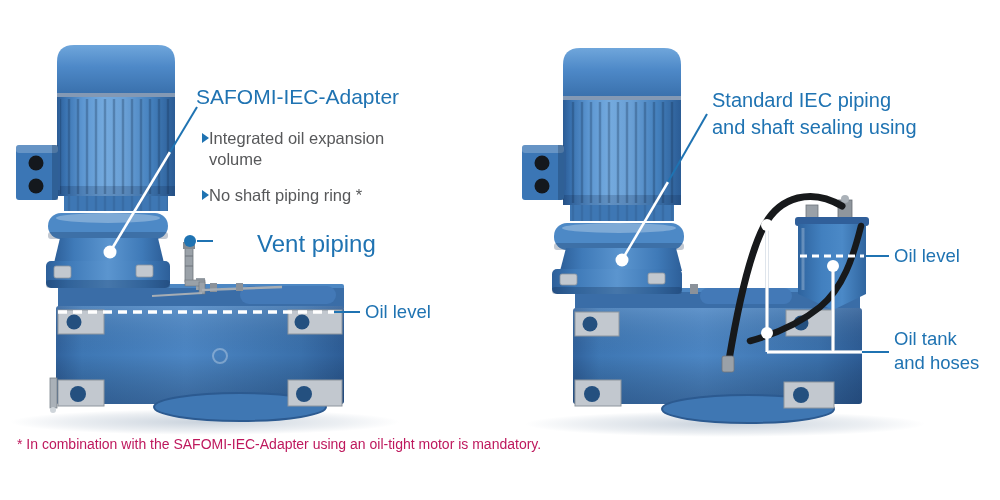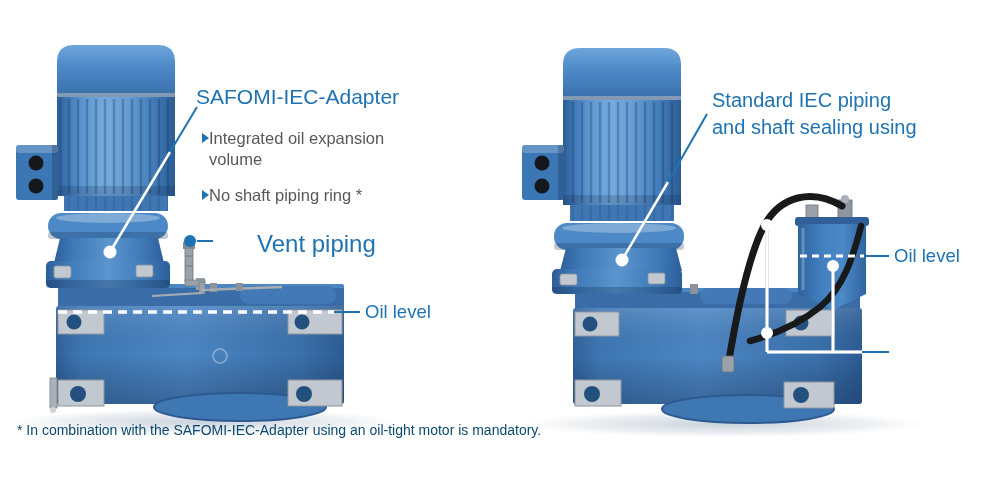--- a/index.html
+++ b/index.html
@@ -12,21 +12,21 @@
   .heading-left{left:196px;top:85px;font-size:21px;}
   .heading-right{left:712px;top:87px;font-size:20px;line-height:1.33;}
   .bullets{position:absolute;left:202px;top:128px;width:198px;}
   .bullet{display:flex;margin-bottom:15px;color:#57585a;font-size:16.5px;line-height:1.28;}
   .bullet .tri{flex:0 0 auto;width:0;height:0;margin-top:5px;
     border-left:7px solid #1f73b2;border-top:5px solid transparent;border-bottom:5px solid transparent;}
   .vent-label{left:217px;top:230px;font-size:24px;margin-left:40px;}
   .oil-left-label{left:365px;top:301px;font-size:18.5px;}
   .oil-right-label{left:894px;top:245px;font-size:18.5px;}
   .oil-tank-label{left:894px;top:327px;font-size:18.5px;line-height:1.3;}
-  .footnote{position:absolute;left:17px;top:422px;font-size:14px;color:#0c4a6e;white-space:nowrap;}
+  .footnote{position:absolute;left:17px;top:436px;font-size:14px;color:#be185d;white-space:nowrap;}
 </style>
 </head>
 <body>
 
 <div class="canvas">
 
 <svg width="1000" height="500" viewBox="0 0 1000 500">
   <defs>
     <linearGradient id="gCap" x1="0" y1="0" x2="0" y2="1">
       <stop offset="0" stop-color="#6fa6db"></stop>
@@ -277,16 +277,20 @@
 <div class="lbl vent-label">Vent piping</div>
 <div class="lbl oil-left-label">Oil level</div>
 
 <div class="lbl heading-right">
   <div>Standard IEC piping</div>
   <div>and shaft sealing using</div>
 </div>
 
 <div class="lbl oil-right-label">Oil level</div>
 
+<div class="lbl oil-tank-label">
+  <div>Oil tank</div>
+  <div>and hoses</div>
+</div>
 
 <div class="footnote">* In combination with the SAFOMI-IEC-Adapter using an oil-tight motor is mandatory.</div>
 
 </div>
 
 </body></html>

